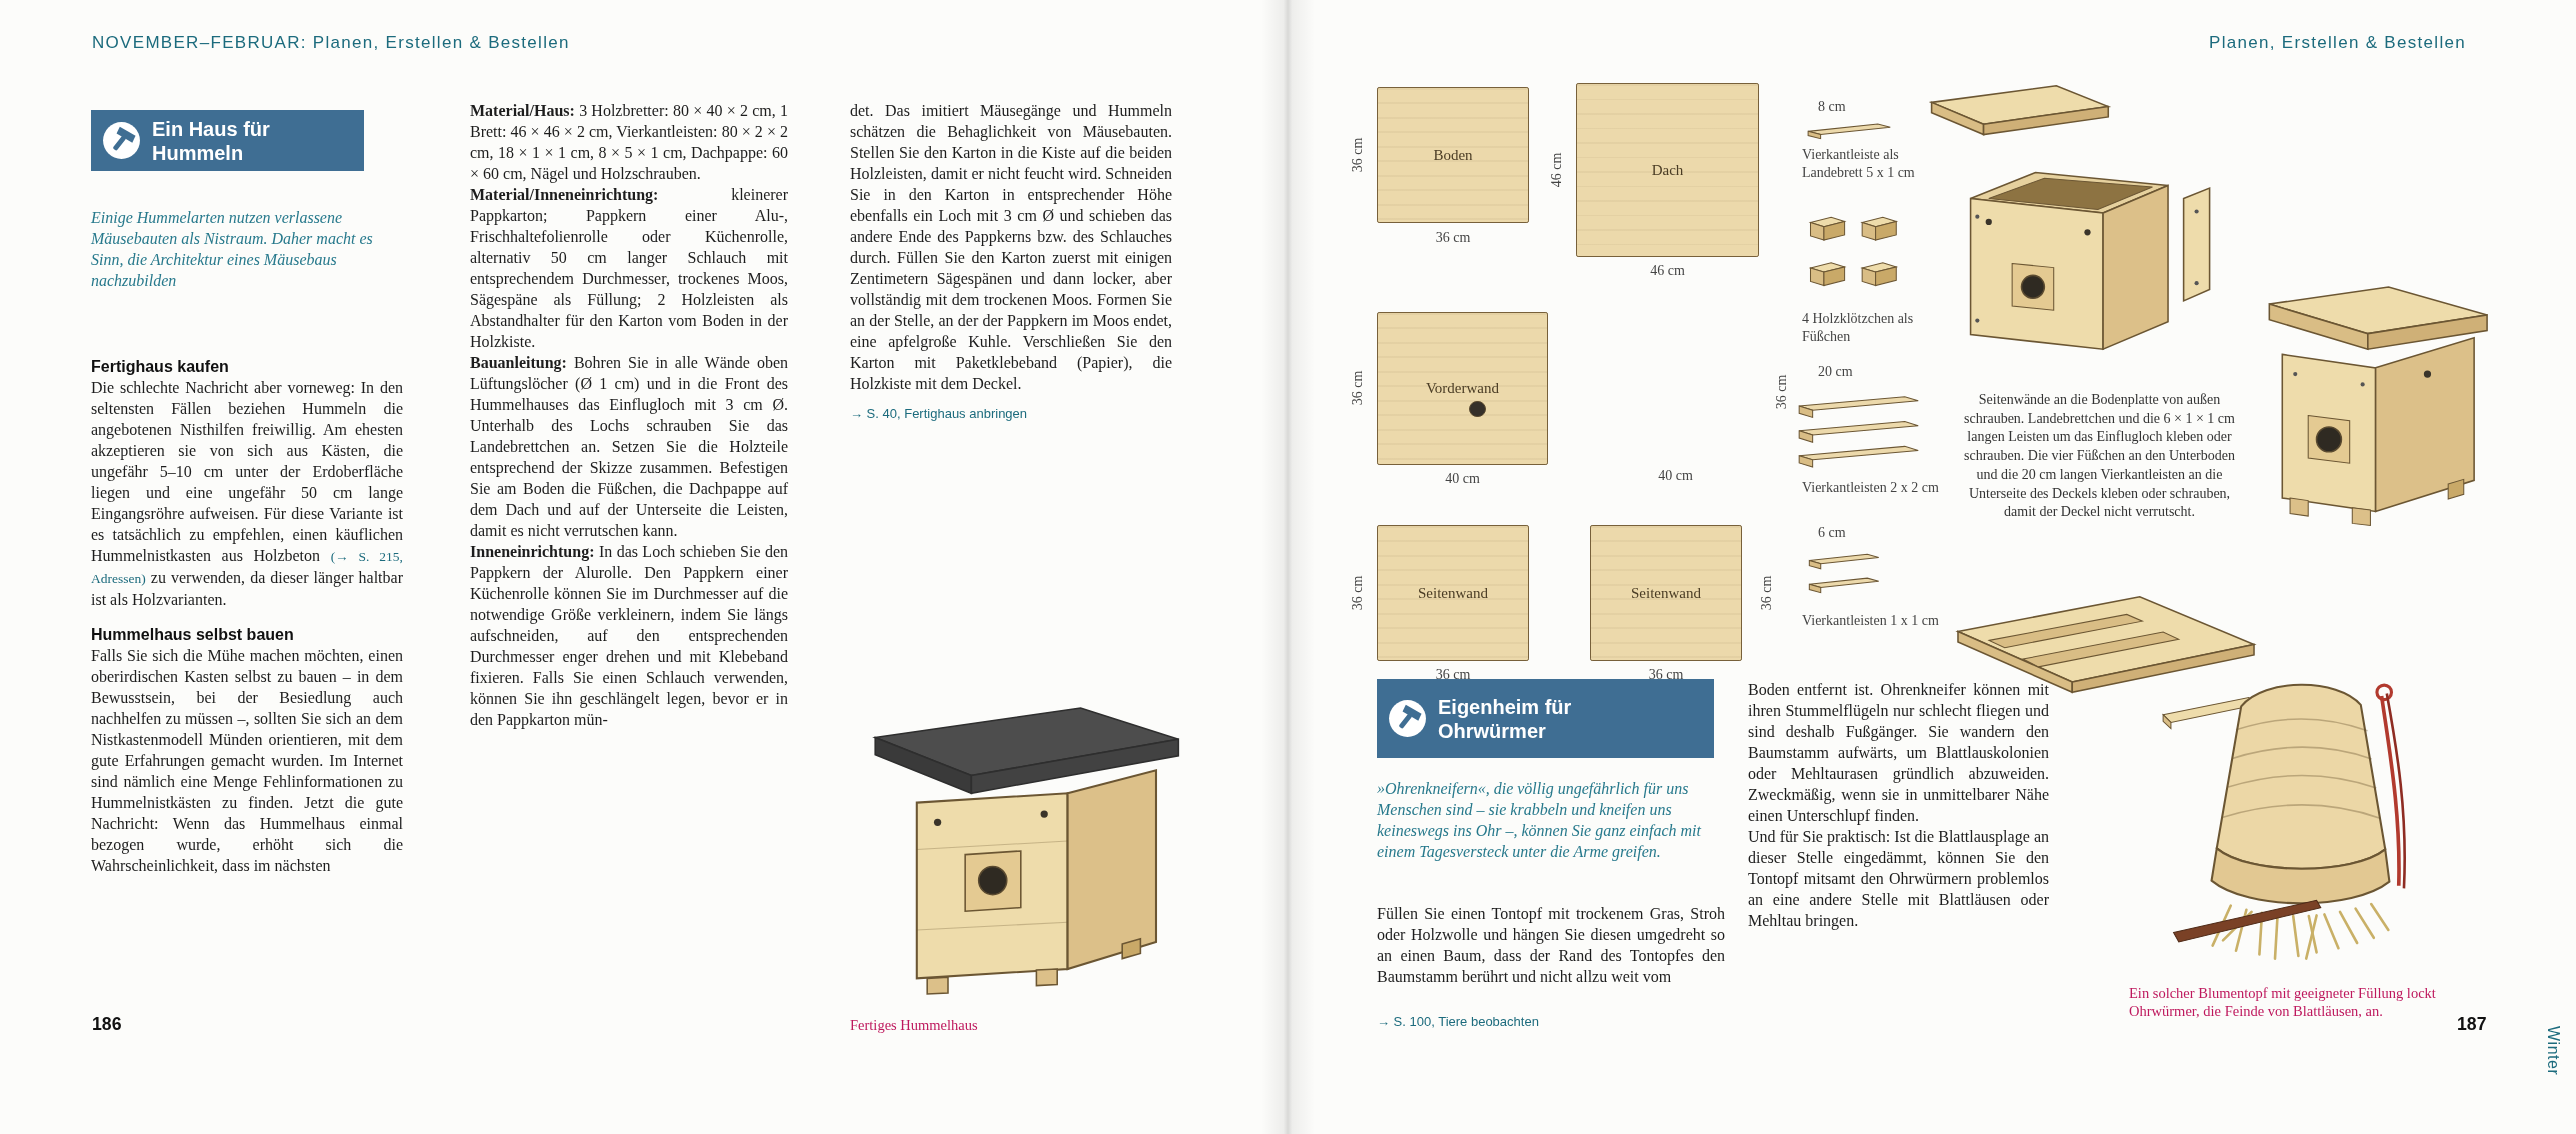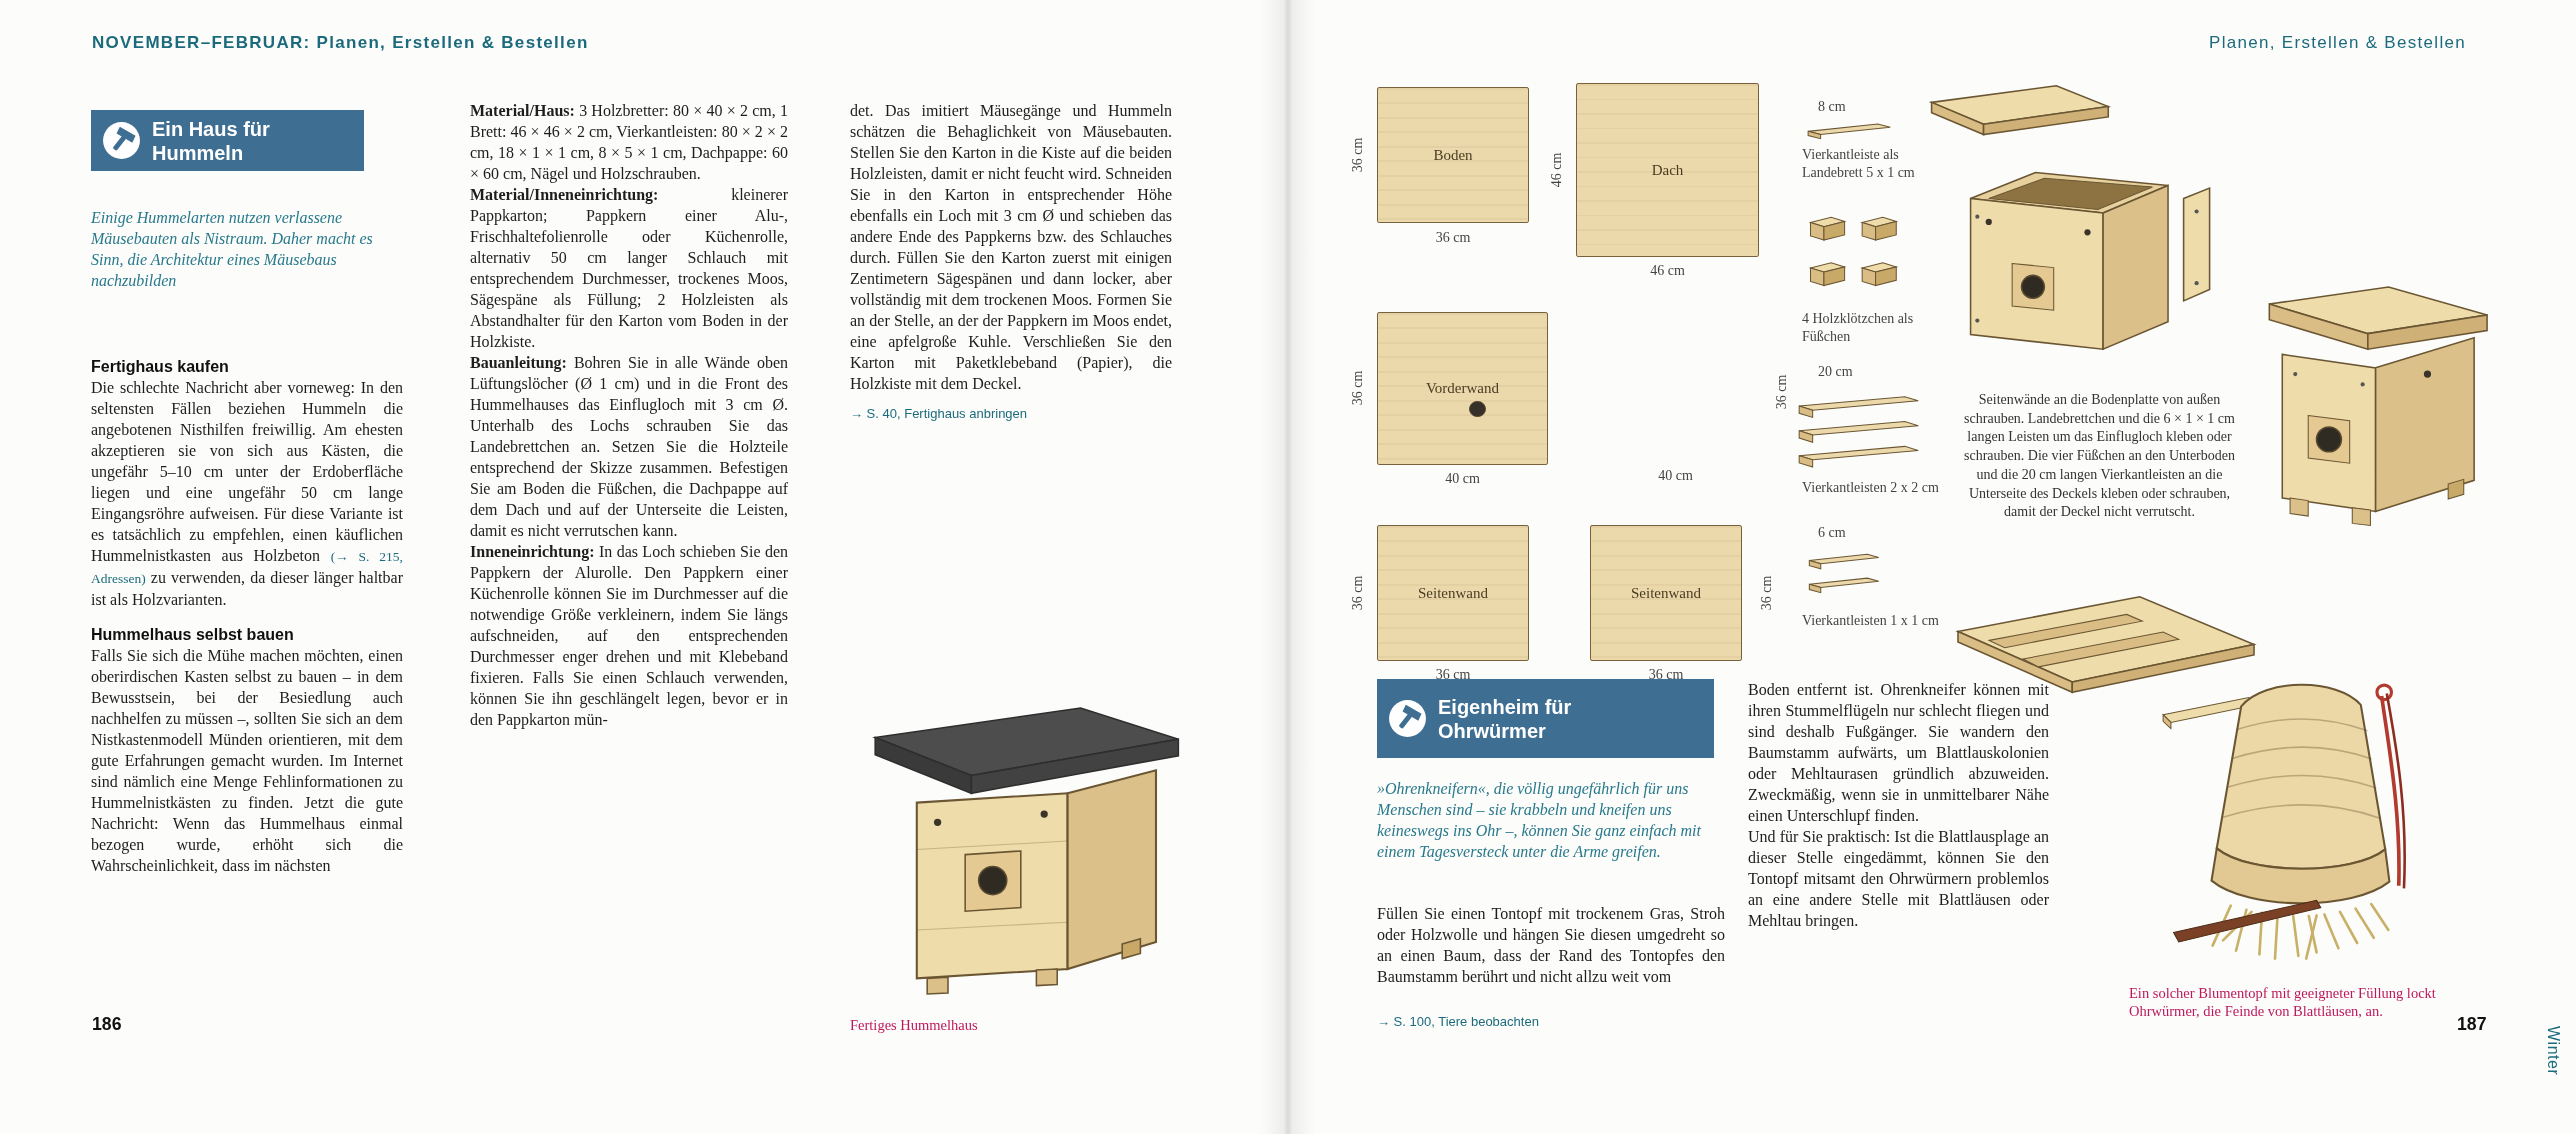--- a/index.html
+++ b/index.html
@@ -6,21 +6,21 @@
   body { margin:0; background:#d8d8d4; }
   .spread { position:relative; width:2576px; height:1135px; background:#fcfcfa;
             overflow:hidden; font-family:"Liberation Serif", serif; }
   .gutter { position:absolute; left:1261px; top:0; width:54px; height:100%;
             background:linear-gradient(90deg, rgba(0,0,0,0) 0%, rgba(0,0,0,0.06) 42%,
             rgba(0,0,0,0.14) 50%, rgba(0,0,0,0.06) 58%, rgba(0,0,0,0) 100%); }
   .page { position:absolute; top:0; width:1288px; height:1135px; }
   #pageL { left:0; } #pageR { left:1288px; }
   .page > * { position:absolute; }
 
-  .runhead { font-family:"Liberation Sans", sans-serif; font-weight:700; font-size:17px;
+  .runhead { font-family:"Liberation Sans", sans-serif; font-weight:400; font-size:17px;
              letter-spacing:1.3px; color:#1c6b7d; white-space:nowrap; }
   .rh-right { font-weight:500;margin-left:16px; }
 
   .txt { font-size:16px; line-height:21px; text-align:justify; color:#1d1d1d; hyphens:auto; }
   .txt p { margin:0; }
   .h { font-family:"Liberation Sans", sans-serif; font-weight:700; font-size:16px;
        line-height:21px; color:#101010; text-align:left; margin:0; }
   .h-sp { margin-top:13.5px; }
   .lead { font-weight:700; }
   .refinline { color:#1c6b7d; font-size:13.5px; }

